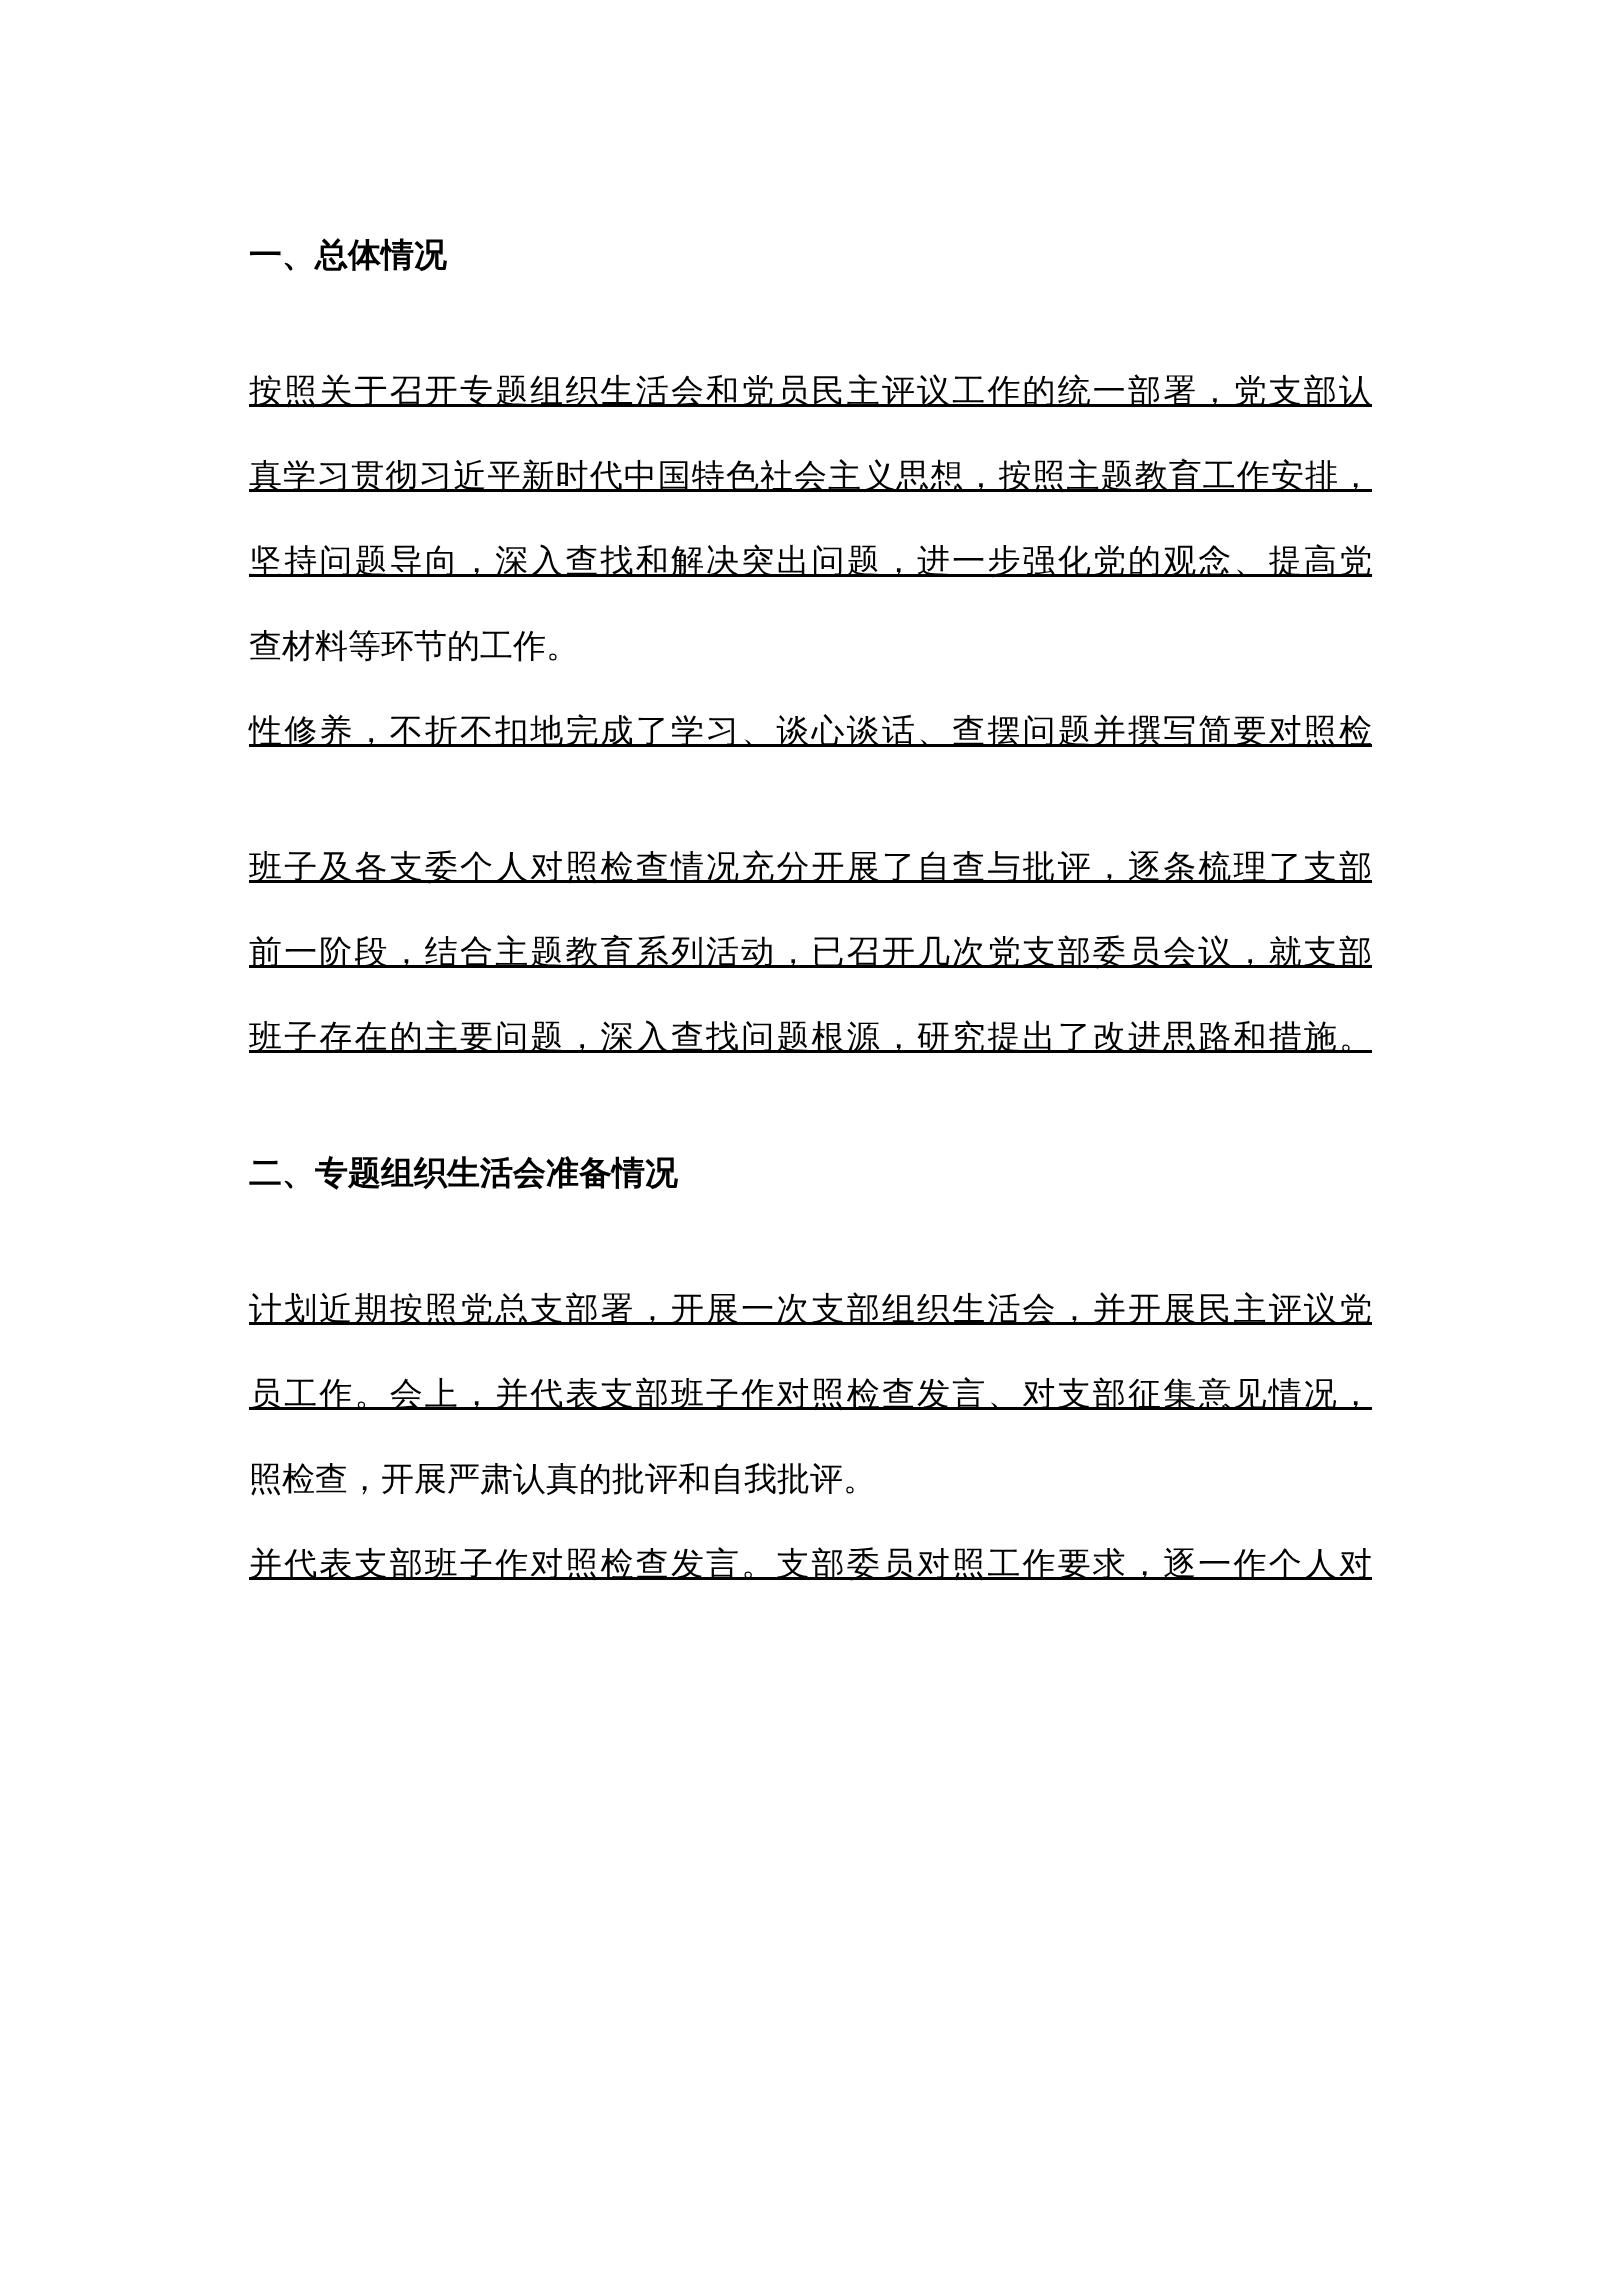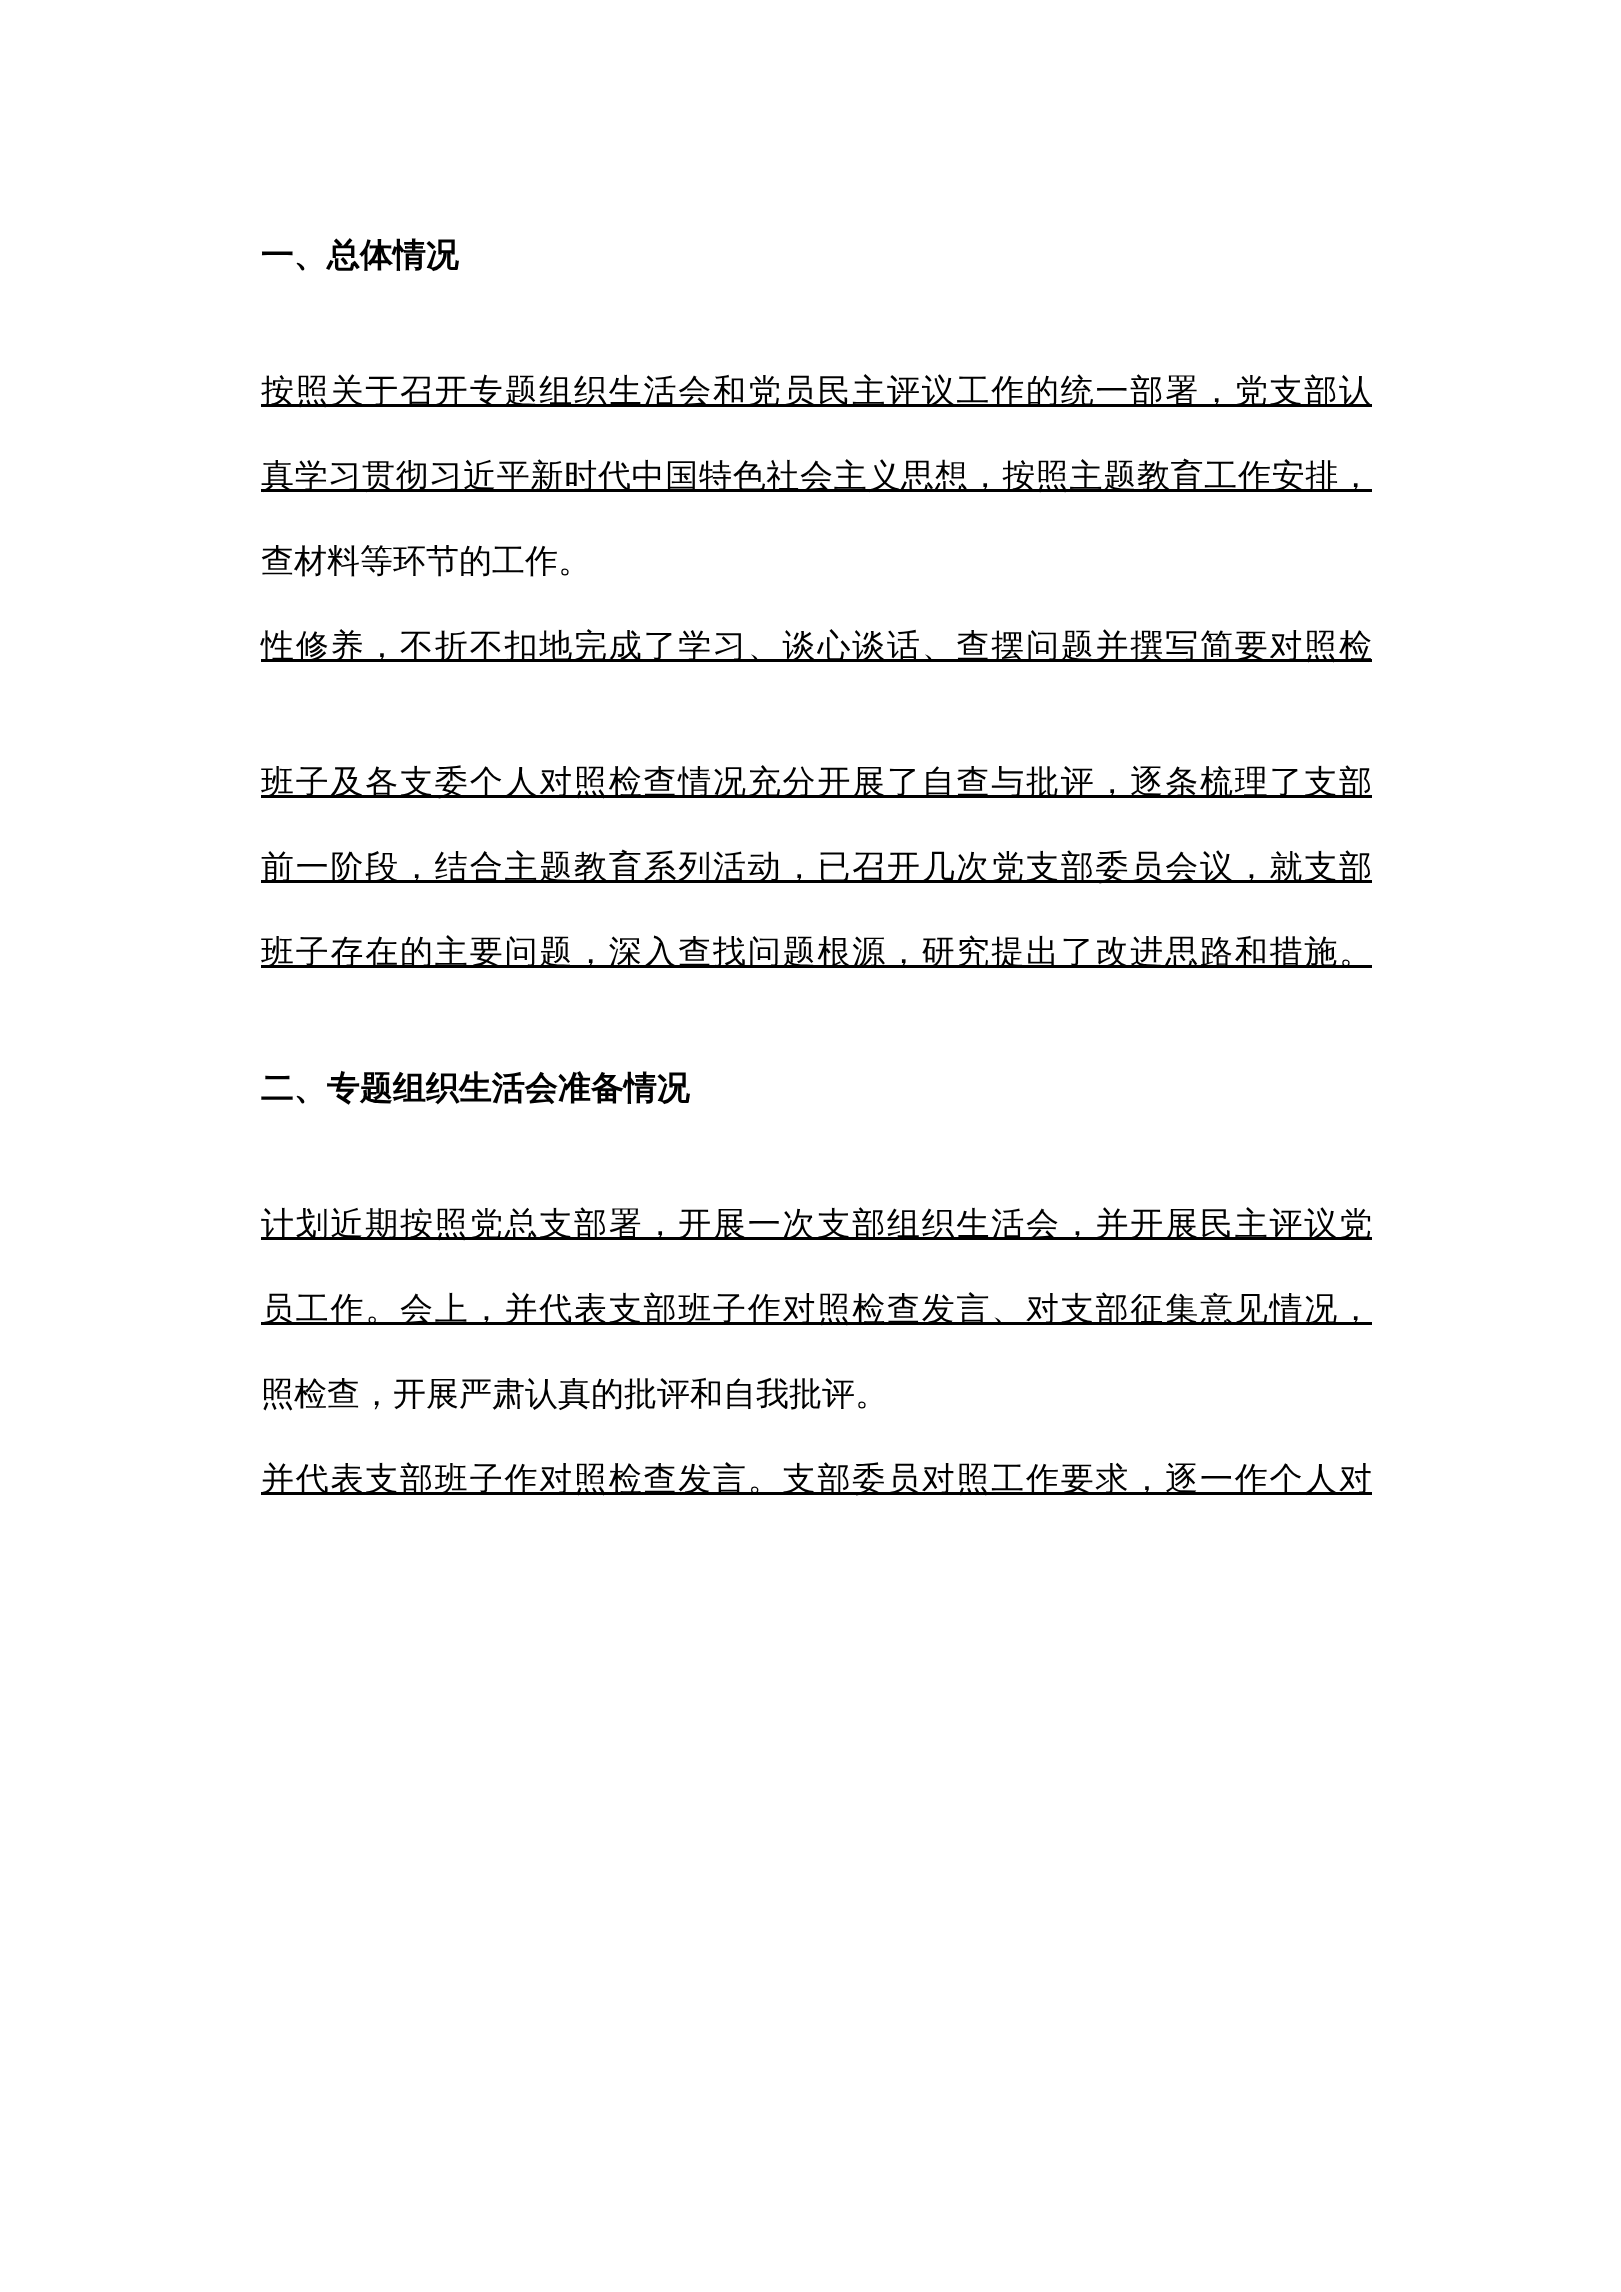--- a/index.html
+++ b/index.html
@@ -14,21 +14,21 @@
     background: #ffffff;
     box-sizing: border-box;
     padding: 212px 249px 0 245px;
     font-family: "DejaVu Sans", "Liberation Sans", sans-serif;
     color: #000000;
     overflow: hidden;
   }
   .block {
     font-size: 33px;
     line-height: 85px;
-    margin: 0 0 51px 16px;
+    margin: 0 0 51px 4px;
     color: #000000;
   }
   .heading {
     font-weight: bold;
   }
   .line {
     white-space: nowrap;
   }
   .line.fill {
     text-align: justify;
@@ -41,20 +41,21 @@
 
 <div class="page">
 
   <div class="block heading">
     <div class="line">一、总体情况</div>
   </div>
 
   <div class="block paragraph">
     <div class="line fill">按照关于召开专题组织生活会和党员民主评议工作的统一部署，党支部认</div>
     <div class="line fill">真学习贯彻习近平新时代中国特色社会主义思想，按照主题教育工作安排，</div>
+    <div class="line fill">坚持问题导向，深入查找和解决突出问题，进一步强化党的观念、提高党</div>
     <div class="line">查材料等环节的工作。</div>
     <div class="line fill">性修养，不折不扣地完成了学习、谈心谈话、查摆问题并撰写简要对照检</div>
   </div>
 
   <div class="block paragraph">
     <div class="line fill">班子及各支委个人对照检查情况充分开展了自查与批评，逐条梳理了支部</div>
     <div class="line fill">前一阶段，结合主题教育系列活动，已召开几次党支部委员会议，就支部</div>
     <div class="line fill">班子存在的主要问题，深入查找问题根源，研究提出了改进思路和措施。</div>
   </div>
 

